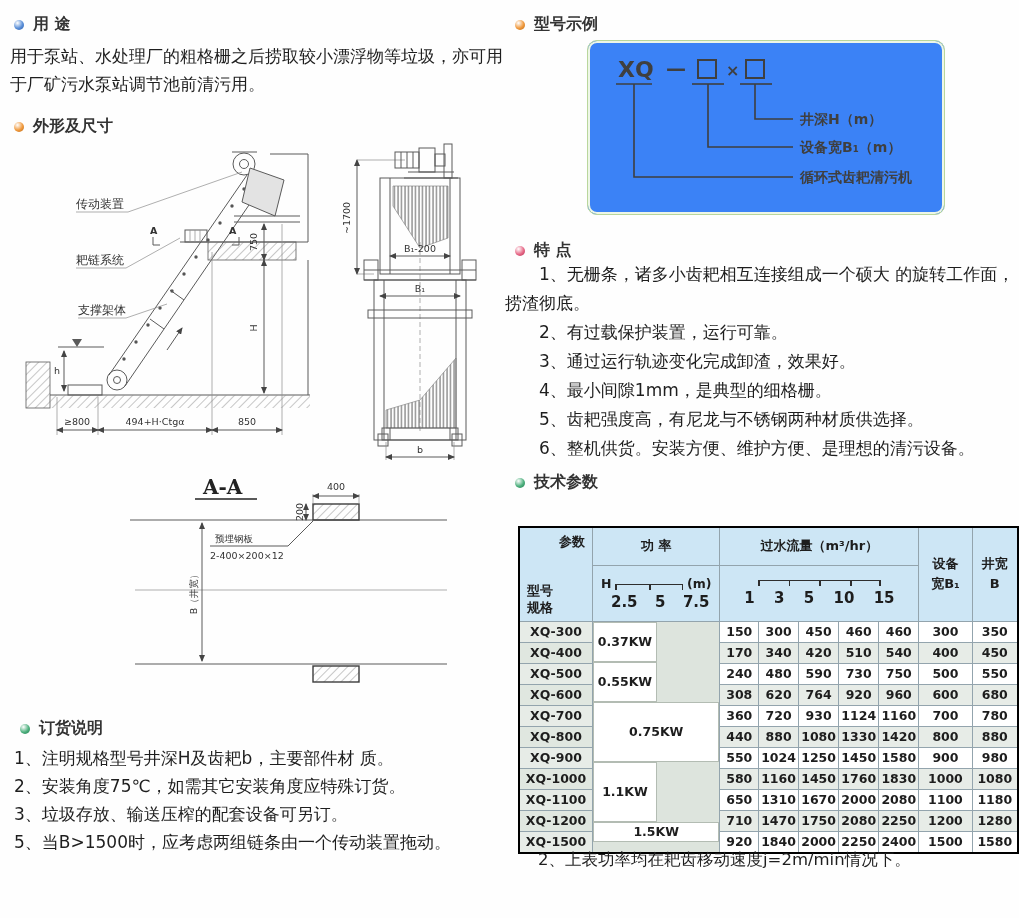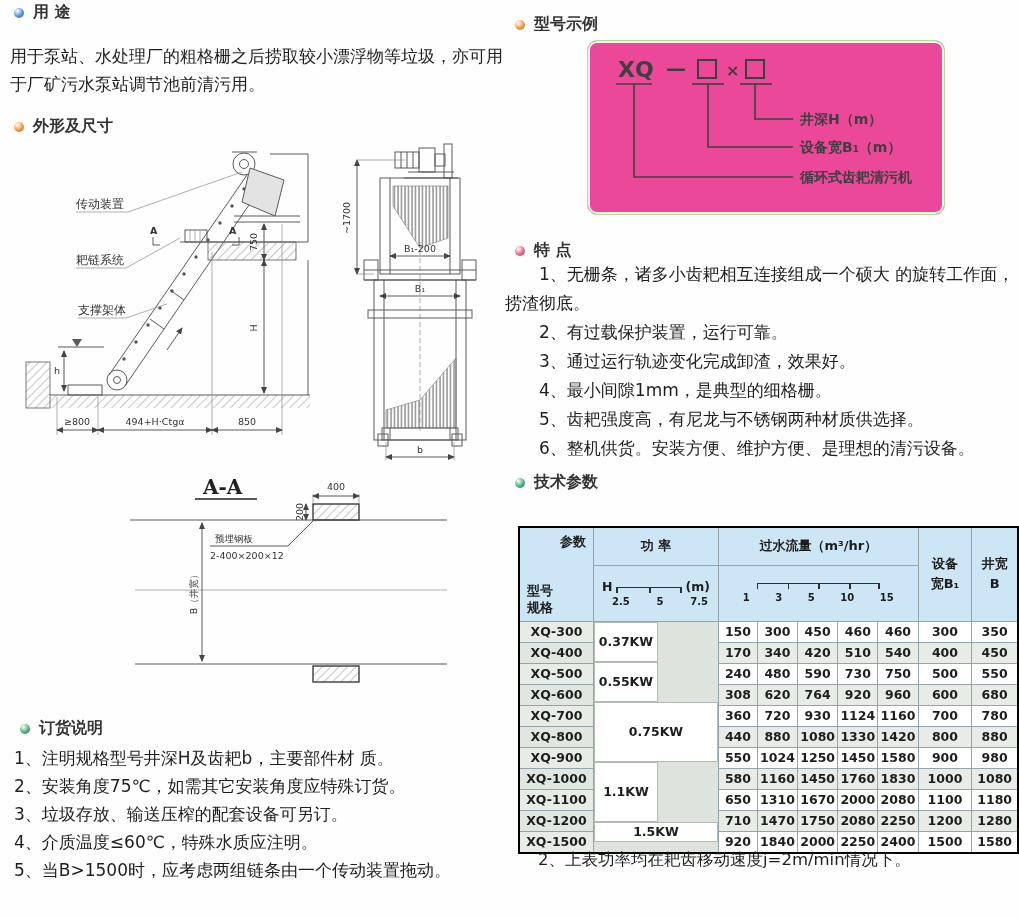--- a/index.html
+++ b/index.html
@@ -11,21 +11,21 @@
   .bullet.blue  {background:radial-gradient(circle at 35% 30%,#fff,#5a8fd8 55%,#2a5aa8);}
   .bullet.orange{background:radial-gradient(circle at 35% 30%,#fff,#f09a3e 55%,#b86510);}
   .bullet.pink  {background:radial-gradient(circle at 35% 30%,#fff,#e76a88 55%,#b02a50);}
   .bullet.green {background:radial-gradient(circle at 35% 30%,#fff,#4eb07e 55%,#1d7a4d);}
   
   .block{position:absolute;font-size:17px;line-height:28px;color:#1e1e1e;}
   .txt-line{margin:0;}
   .indent{text-indent:2em;}
   .feat .txt-line{line-height:29px;}
   
-  .model-box{position:absolute;left:587px;top:40px;width:356px;height:173px;background:#ec4899;
+  .model-box{position:absolute;left:587px;top:40px;width:356px;height:173px;background:#3b82f6;
              border:1px solid #b9d69c;border-radius:10px;box-shadow:inset 0 0 0 2px #edf6e6;}
   .model-box svg{display:block;}
   .mm{font-weight:bold;fill:#3f3f3f;}
   
   .drawing{position:absolute;}
   .dline{stroke:#5a5a5a;stroke-width:1;fill:none;}
   .thin{stroke:#8c8c8c;stroke-width:.7;fill:none;}
   .dimtxt{font-size:9.5px;fill:#333;}
   .parttxt{font-size:12px;fill:#333;}
   .aatitle{font-size:20px;font-weight:bold;fill:#222;font-family:"DejaVu Serif",serif;}
@@ -38,39 +38,39 @@
   .h-row2{height:56px;}
   .corner{position:relative;width:80px;background-image:linear-gradient(to bottom right,
           transparent calc(50% - .7px),#6d828d calc(50% - .7px),#6d828d calc(50% + .7px),transparent calc(50% + .7px));}
   .c-top{position:absolute;top:5px;right:7px;font-size:13px;}
   .c-bot{position:absolute;bottom:5px;left:7px;font-size:13px;text-align:left;white-space:pre-line;line-height:17px;}
   .h-side{white-space:pre-line;line-height:20px;}
   .h-sub{vertical-align:middle;}
   .hbr{display:flex;align-items:flex-end;gap:4px;padding:0 8px;font-size:12.5px;}
   .bracket{position:relative;display:block;height:6px;border-top:1.5px solid #2e2e2e;flex:1;}
   .bracket i{position:absolute;top:-1px;width:1.5px;height:6px;background:#2e2e2e;}
-  .ticks{display:flex;justify-content:space-between;font-size:10px;margin-top:2px;}
+  .ticks{display:flex;justify-content:space-between;font-size:15px;margin-top:2px;}
   .t3{padding:0 10px 0 18px;}
   .flowbr{width:62%;margin:0 auto;}
   .t5{width:76%;margin:2px auto 0;}
   .spec-table tbody td{font-size:12.5px;height:20px;background:#fff;color:#1d1d1d;}
   .spec-table tbody tr.alt td{background:#e7ece7;}
   .spec-table tbody td.model-cell{background:#e7ece7;width:80px;}
   .spec-table tbody tr.alt td.model-cell{background:#e0e7e0;}
   td.power-cell{position:relative;width:102px;background:#dde4dd !important;padding:16px;}
   .pstep{position:absolute;left:0;box-sizing:border-box;background:#fff;border:1px solid #b3bcb3;
          display:flex;align-items:center;justify-content:center;font-size:12.5px;}
   .notes{font-size:16.5px;}
 </style>
 </head>
 <body>
 
 <div class="page">
 
-  <div class="sec" style="left:14px;top:2px;">
+  <div class="sec" style="left:14px;top:14px;">
     <span class="bullet blue"></span>
     <span>用 途</span>
   </div>
   <div class="block" style="left:10px;top:42px;width:497px;">
     <p class="txt-line">用于泵站、水处理厂的粗格栅之后捞取较小漂浮物等垃圾，亦可用于厂矿污水泵站调节池前清污用。</p>
   </div>
 
   <div class="sec" style="left:14px;top:116px;">
     <span class="bullet orange"></span>
     <span>外形及尺寸</span>
@@ -250,21 +250,20 @@
   </svg>
 
   <div class="sec" style="left:20px;top:718px;">
     <span class="bullet green"></span>
     <span>订货说明</span>
   </div>
   <div class="block" style="left:14px;top:744px;width:492px;">
       <p class="txt-line">1、注明规格型号井深H及齿耙b，主要部件材 质。</p>
       <p class="txt-line">2、安装角度75℃，如需其它安装角度应特殊订货。</p>
       <p class="txt-line">3、垃圾存放、输送压榨的配套设备可另订。</p>
-      <p class="txt-line">4、介质温度≤60℃，特殊水质应注明。</p>
       <p class="txt-line">5、当B&gt;1500时，应考虑两组链条由一个传动装置拖动。</p>
     </div>
 
   <div class="sec" style="left:515px;top:14px;justify-content:flex-end;">
     <span class="bullet orange"></span>
     <span>型号示例</span>
   </div>
 
   <div class="model-box">
     <svg width="354" height="171" viewBox="0 0 354 171">

